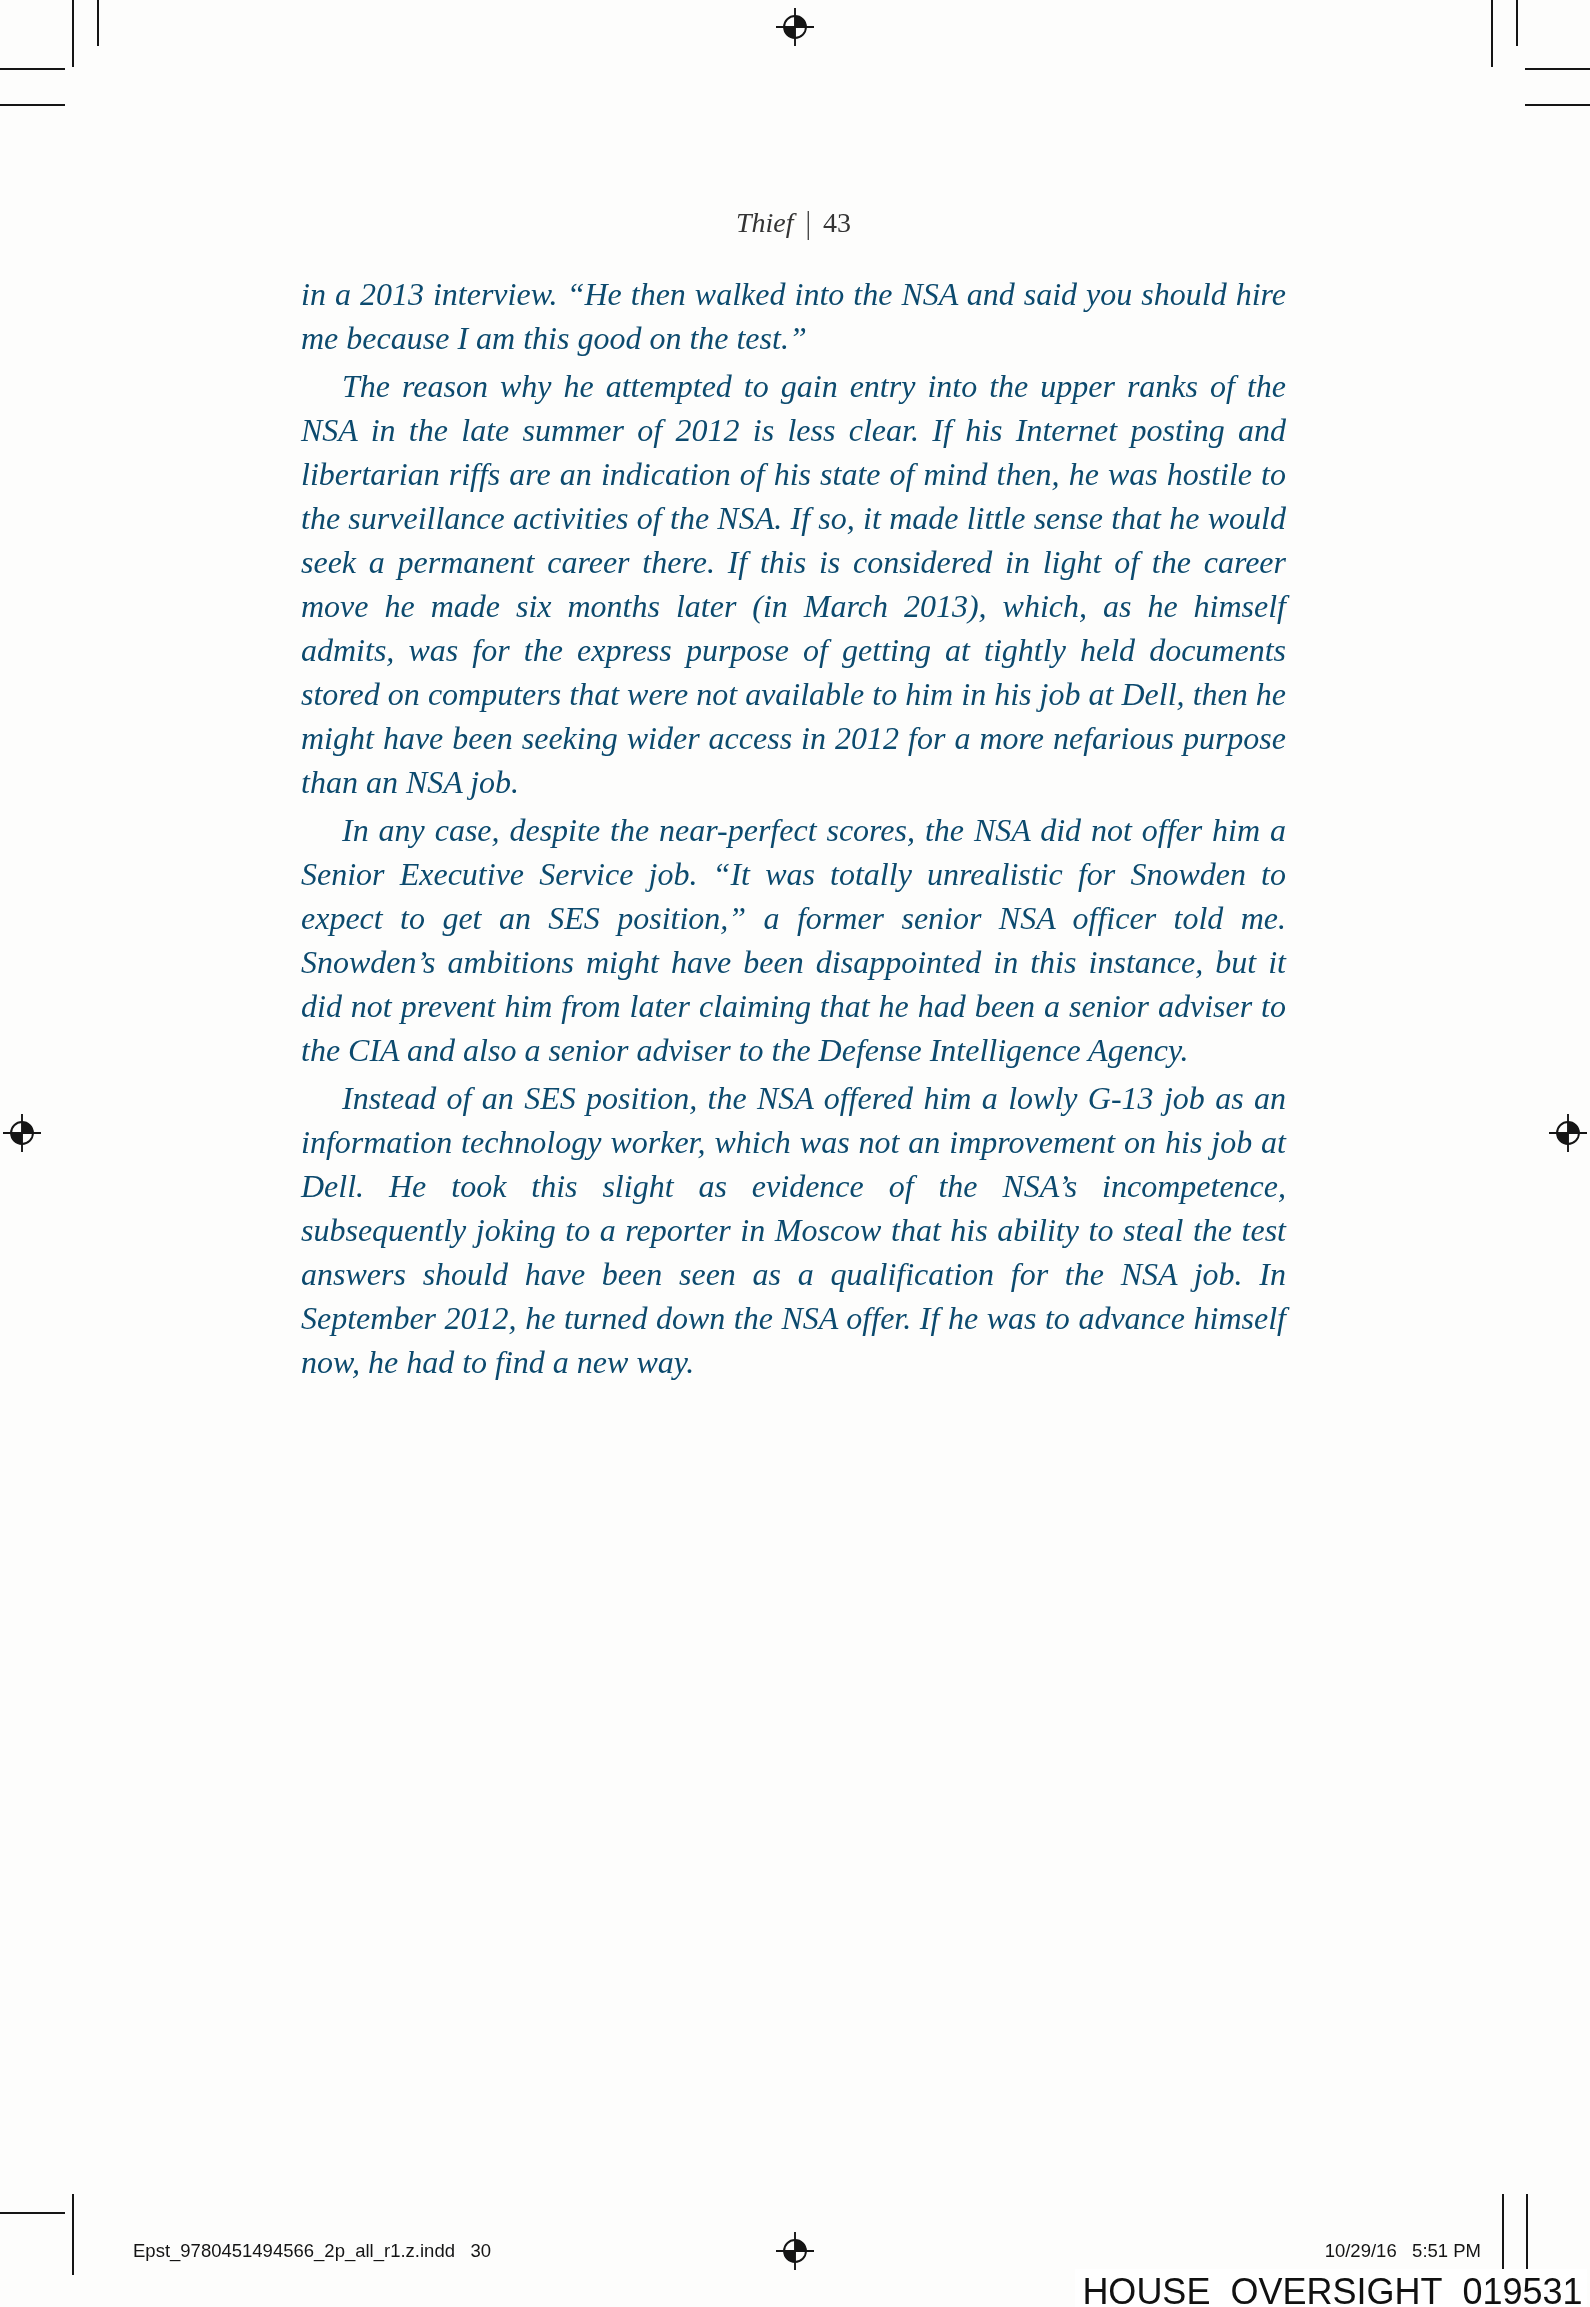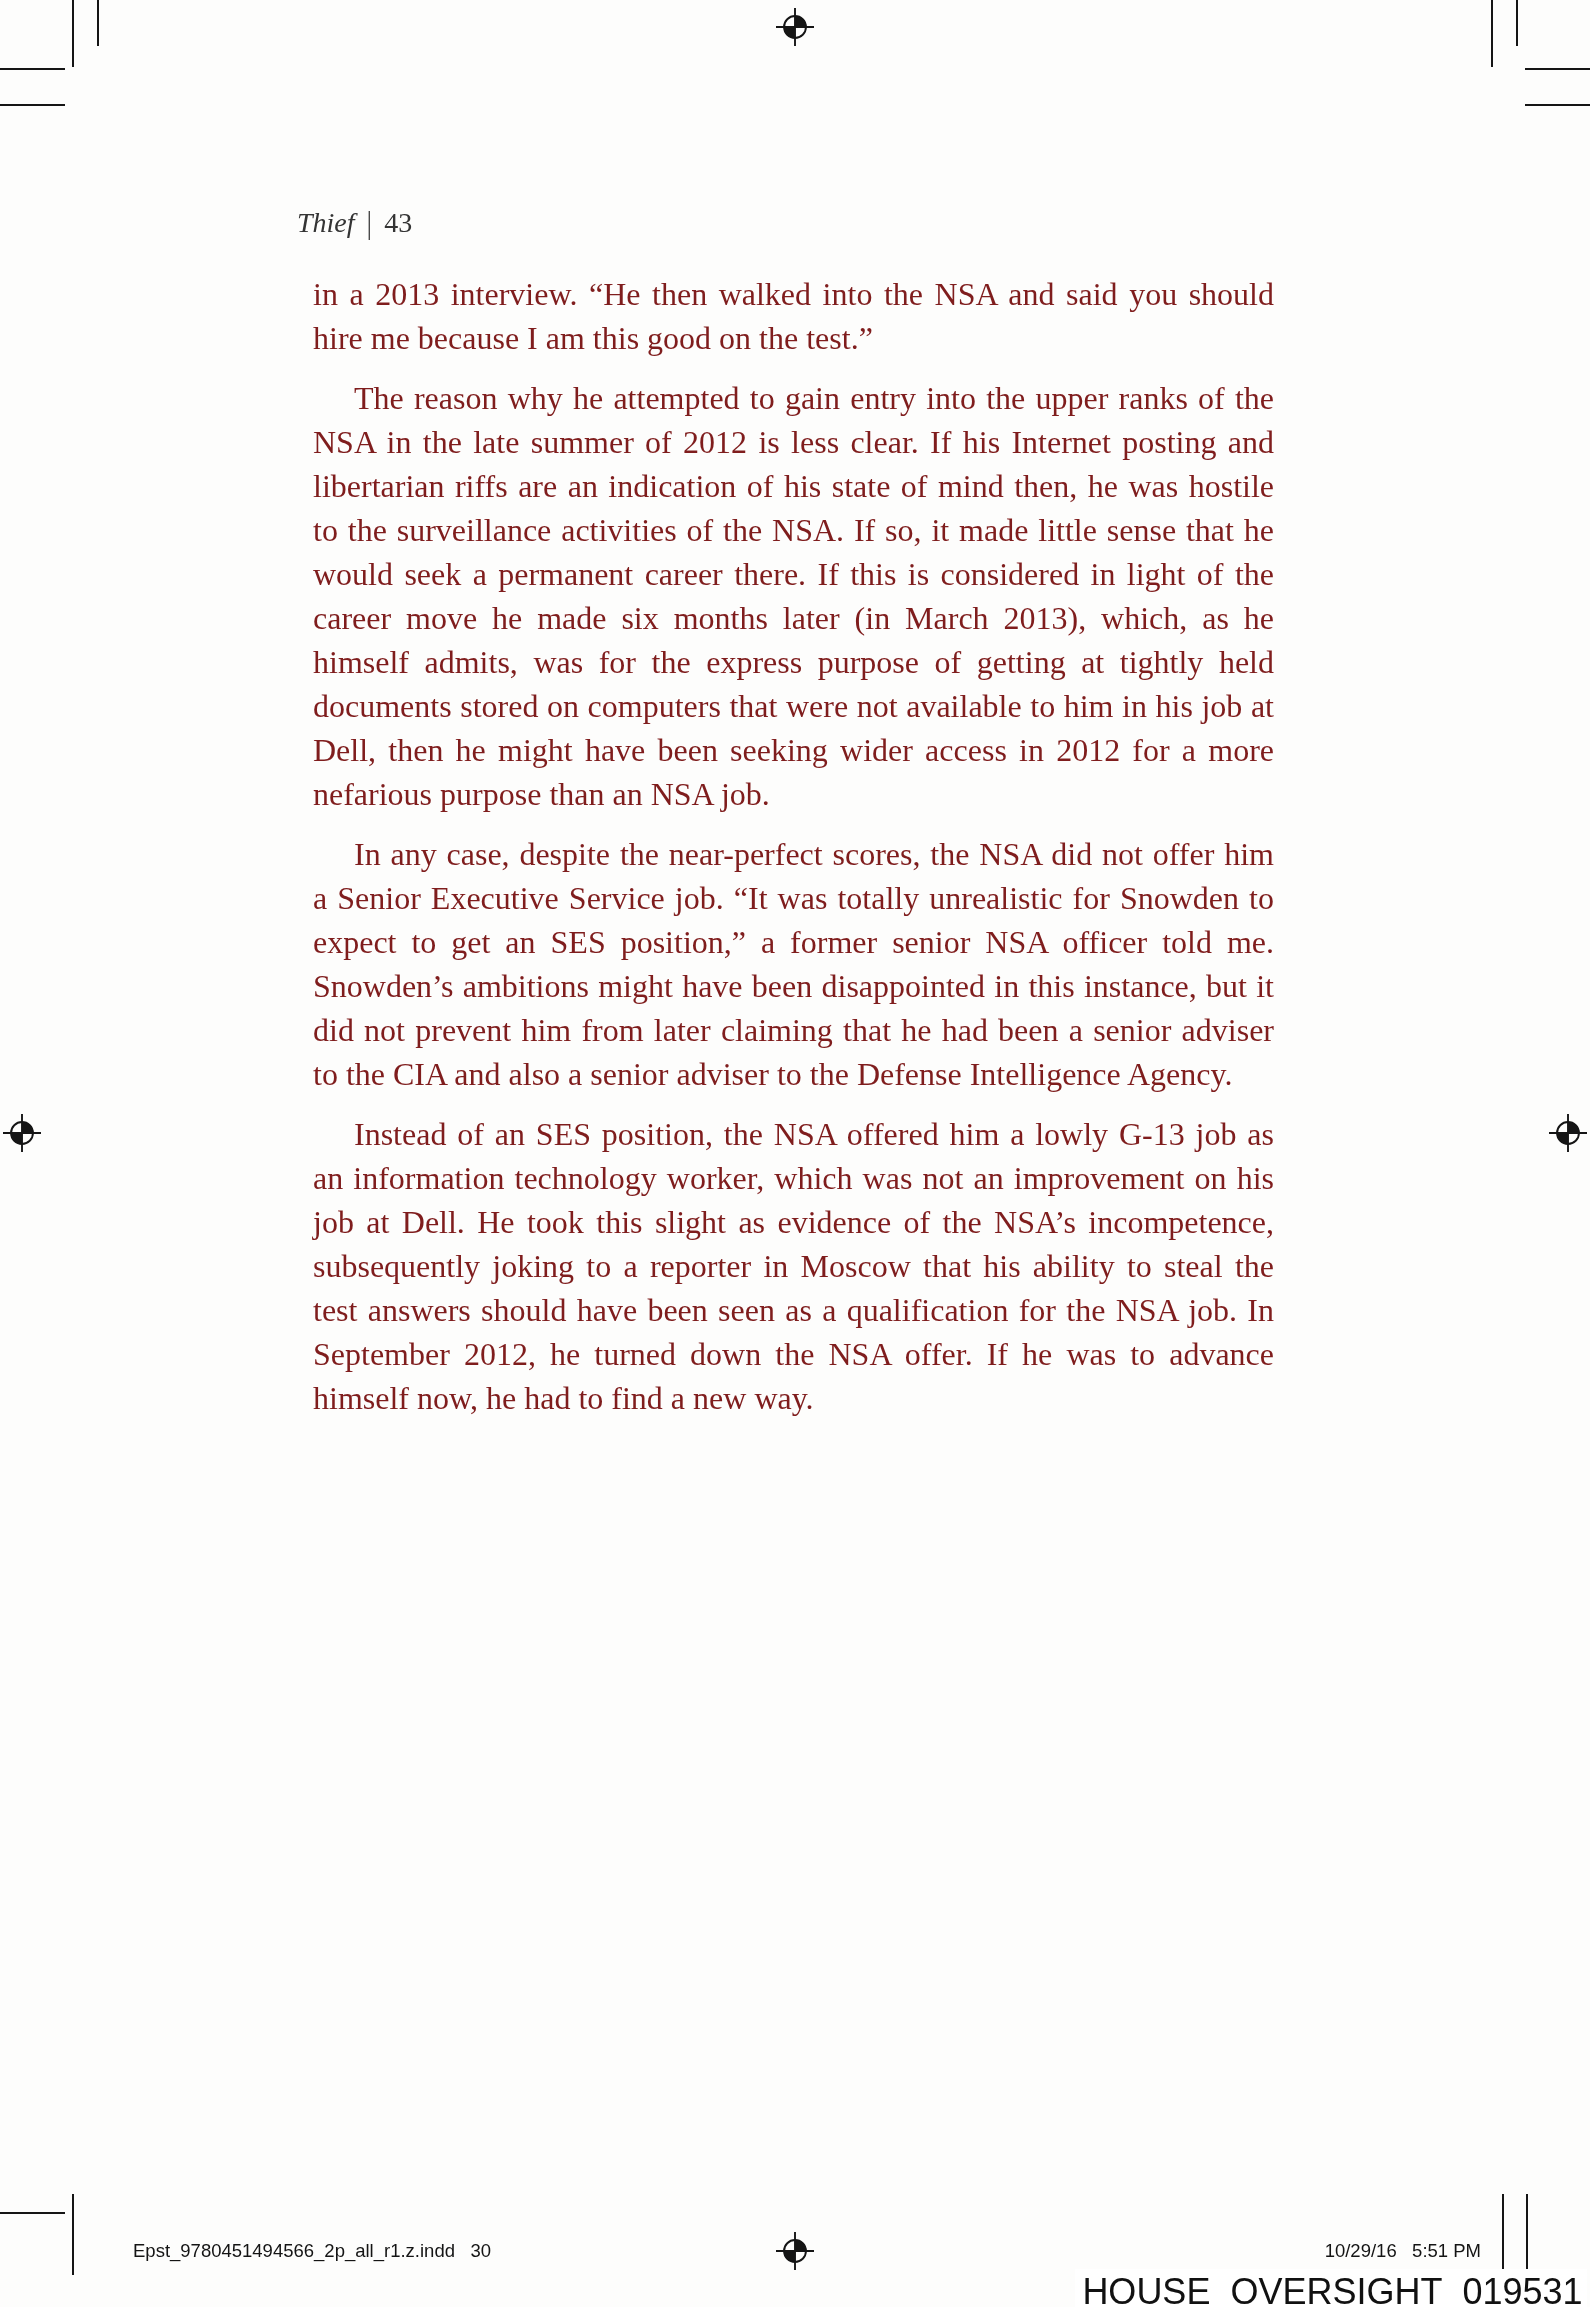--- a/index.html
+++ b/index.html
@@ -25,41 +25,42 @@
   }
 
   
   .content {
     position: absolute;
     left: 297px;
     top: 206px;
     width: 993px;
   }
   .running-header {
-    text-align: left;
+    text-align: center;
     font-size: 28px;
     line-height: 33px;
     color: #343434;
     margin: 0 0 33px 0;
   }
   .running-header .book-title { font-style: italic; }
   .running-header .sep {
     display: inline-block;
     margin: 0 12px;
     color: #4a4a4a;
     font-weight: 300;
     transform: scaleY(1.15);
   }
   .body-text p {
-    margin: 16px;
+    margin: 4px;
     font-size: 32px;
     line-height: 44px;
     text-align: justify;
     text-indent: 41px;
-    color: #7f1d1d;
+    color: #0c4a6e;
+    font-style: italic;
   }
   .body-text p.noindent { text-indent: 0; }
 
   
   .footer-left, .footer-right {
     position: absolute;
     top: 2240px;
     font-family: "Liberation Sans", sans-serif;
     font-size: 18.5px;
     color: #141414;

